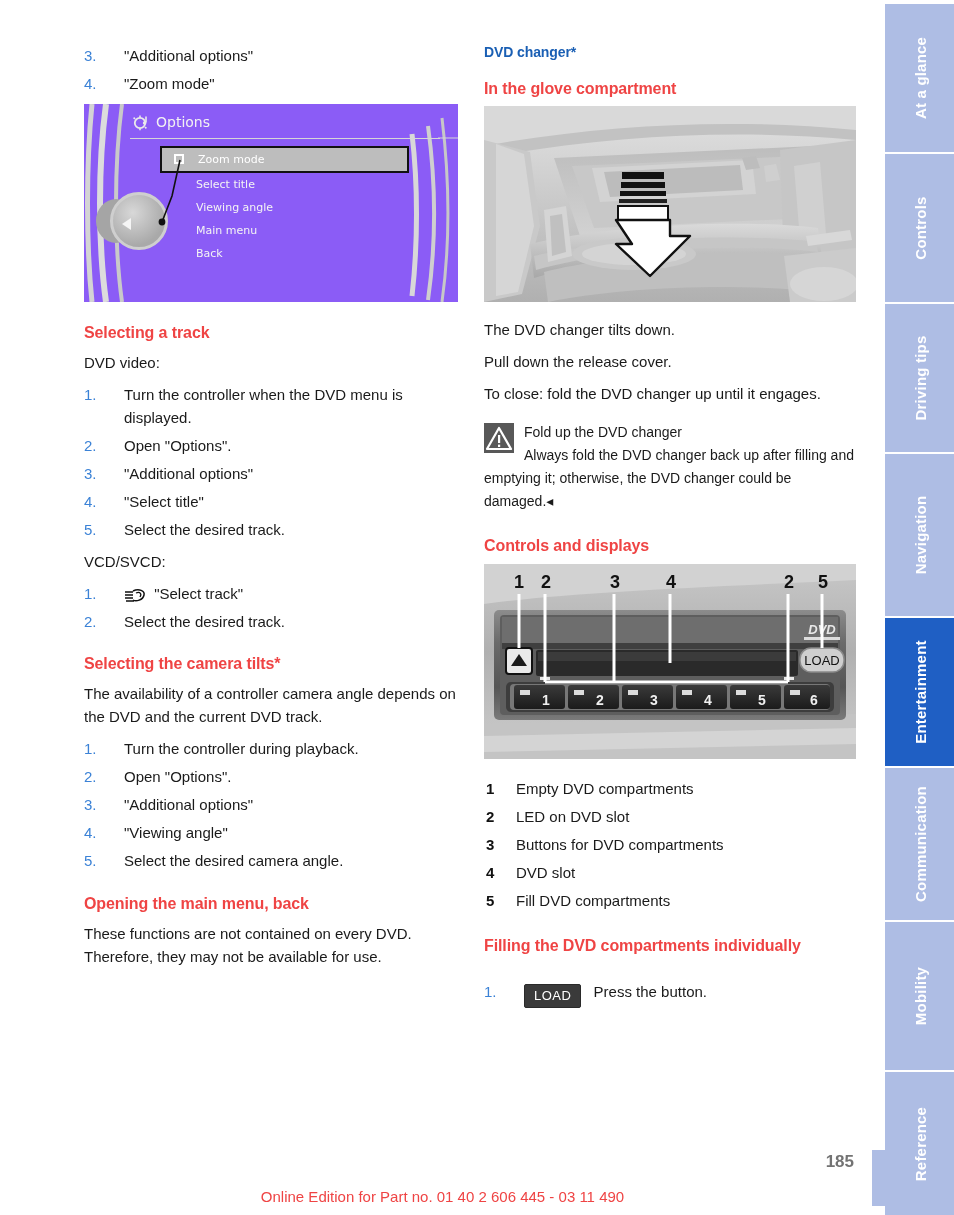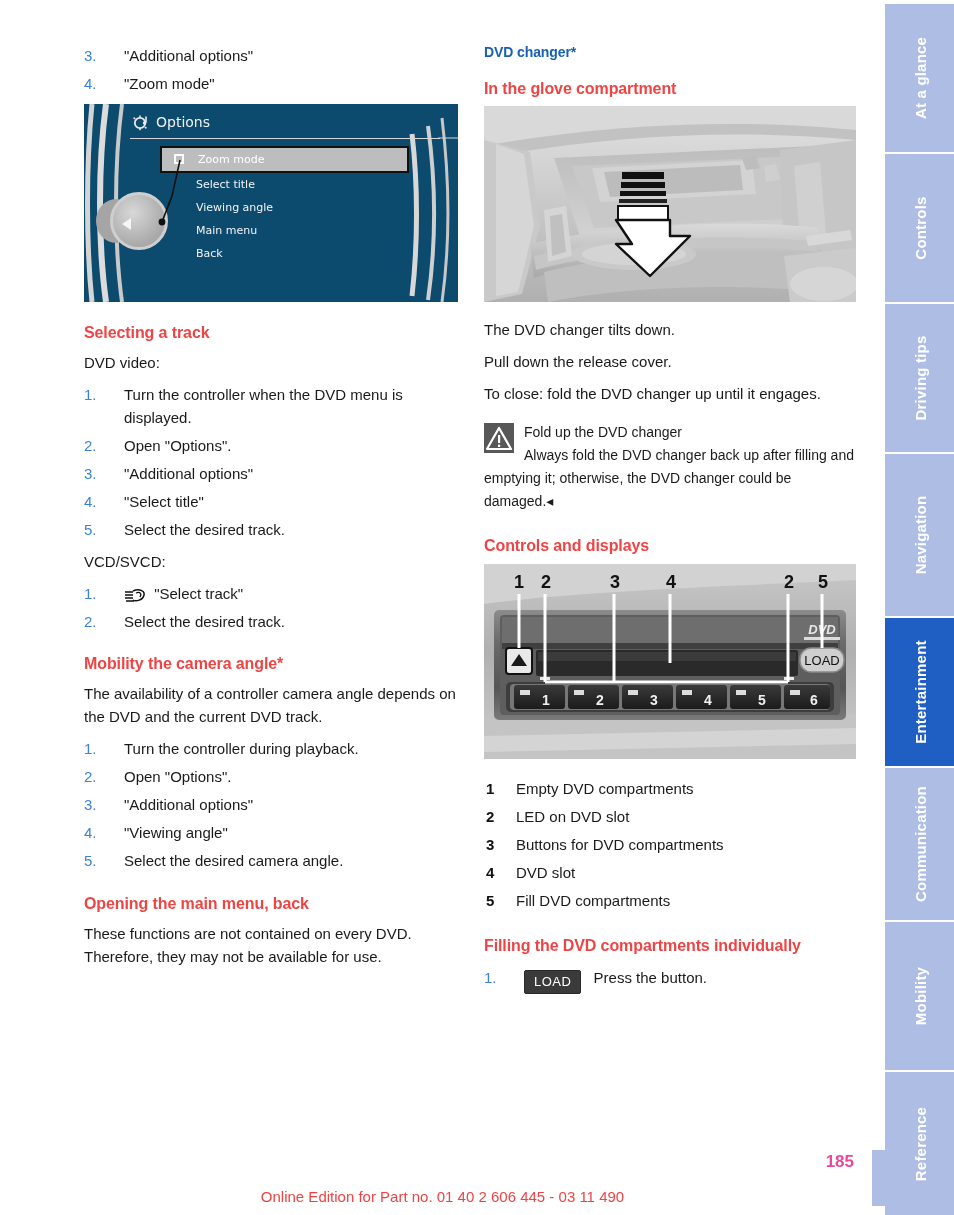--- a/index.html
+++ b/index.html
@@ -92,21 +92,21 @@
     border: 1px solid #2a2a2a;
   }
 
   
   .disc-icon { display:inline-block; vertical-align:-4px; margin-right:4px; }
 
   
   #fig-idrive {
     position: relative;
     width: 374px; height: 198px;
-    background: #0c4a6e;
+    background: #8b5cf6;
     margin: 0 0 22px 0;
     overflow: hidden;
   }
   #fig-idrive .bezel-arcs { position: absolute; left:0; top:0; width:110px; height:198px; }
   #fig-idrive .right-arcs { position: absolute; right:0; top:0; width:60px; height:198px; }
   #fig-idrive .scr-title {
     position: absolute; left: 72px; top: 10px;
     font-size: 14px; color: #f2f2f2;
     font-family: "DejaVu Sans", sans-serif;
   }
@@ -192,21 +192,21 @@
     transform: translate(-50%,-50%) rotate(-90deg);
     transform-origin: center center;
     white-space: nowrap;
     font-size: 15px; font-weight: bold;
     letter-spacing: 0.2px;
   }
 
   
   #pagenum {
     position: absolute; right: 100px; top: 1152px;
-    font-size: 17px; font-weight: bold; color: #ec4899;
+    font-size: 17px; font-weight: bold; color: #737373;
   }
   #footer-mark {
     position: absolute; right: 69px; top: 1150px;
     width: 13px; height: 56px; background: #aebde4;
   }
   #footline {
     position: absolute; left: 0; top: 1188px;
     width: 885px; text-align: center;
     font-size: 15px; color: #ef4444;
   }
@@ -320,21 +320,21 @@
           <path d="M12 6 C 16 4, 18 7, 16 10" stroke="#111" stroke-width="1.3" fill="none"></path>
         </svg>
         <span>"Select track"</span>
       </li>
       <li>
         <span class="num">2.</span>
         <span>Select the desired track.</span>
       </li>
     </ol>
 
-    <h2 class="h2" style="margin-top:22px;">Mobility the camera angle*</h2>
+    <h2 class="h2" style="margin-top:22px;">Selecting the camera tilts*</h2>
     <p class="body">The availability of a controller camera angle depends on the DVD and the current DVD track.</p>
 
     <ol class="steps">
       <li>
         <span class="num">1.</span>
         <span>Turn the controller during playback.</span>
       </li>
       <li>
         <span class="num">2.</span>
         <span>Open "Options".</span>
@@ -557,21 +557,21 @@
       <li>
         <span class="key">4</span>
         <span>DVD slot</span>
       </li>
       <li>
         <span class="key">5</span>
         <span>Fill DVD compartments</span>
       </li>
     </ul>
 
-    <h2 class="h2" style="line-height:24px; margin-bottom:8px;">Filling the DVD compartments individually</h2>
+    <h2 class="h2" style="line-height:24px; margin-bottom:22px;">Filling the DVD compartments individually</h2>
 
     <ol class="steps">
       <li>
         <span class="num">1.</span>
         <span class="load-chip">LOAD</span>
         <span style="margin-left:8px;">Press the button.</span>
       </li>
     </ol>
 
   </div>

